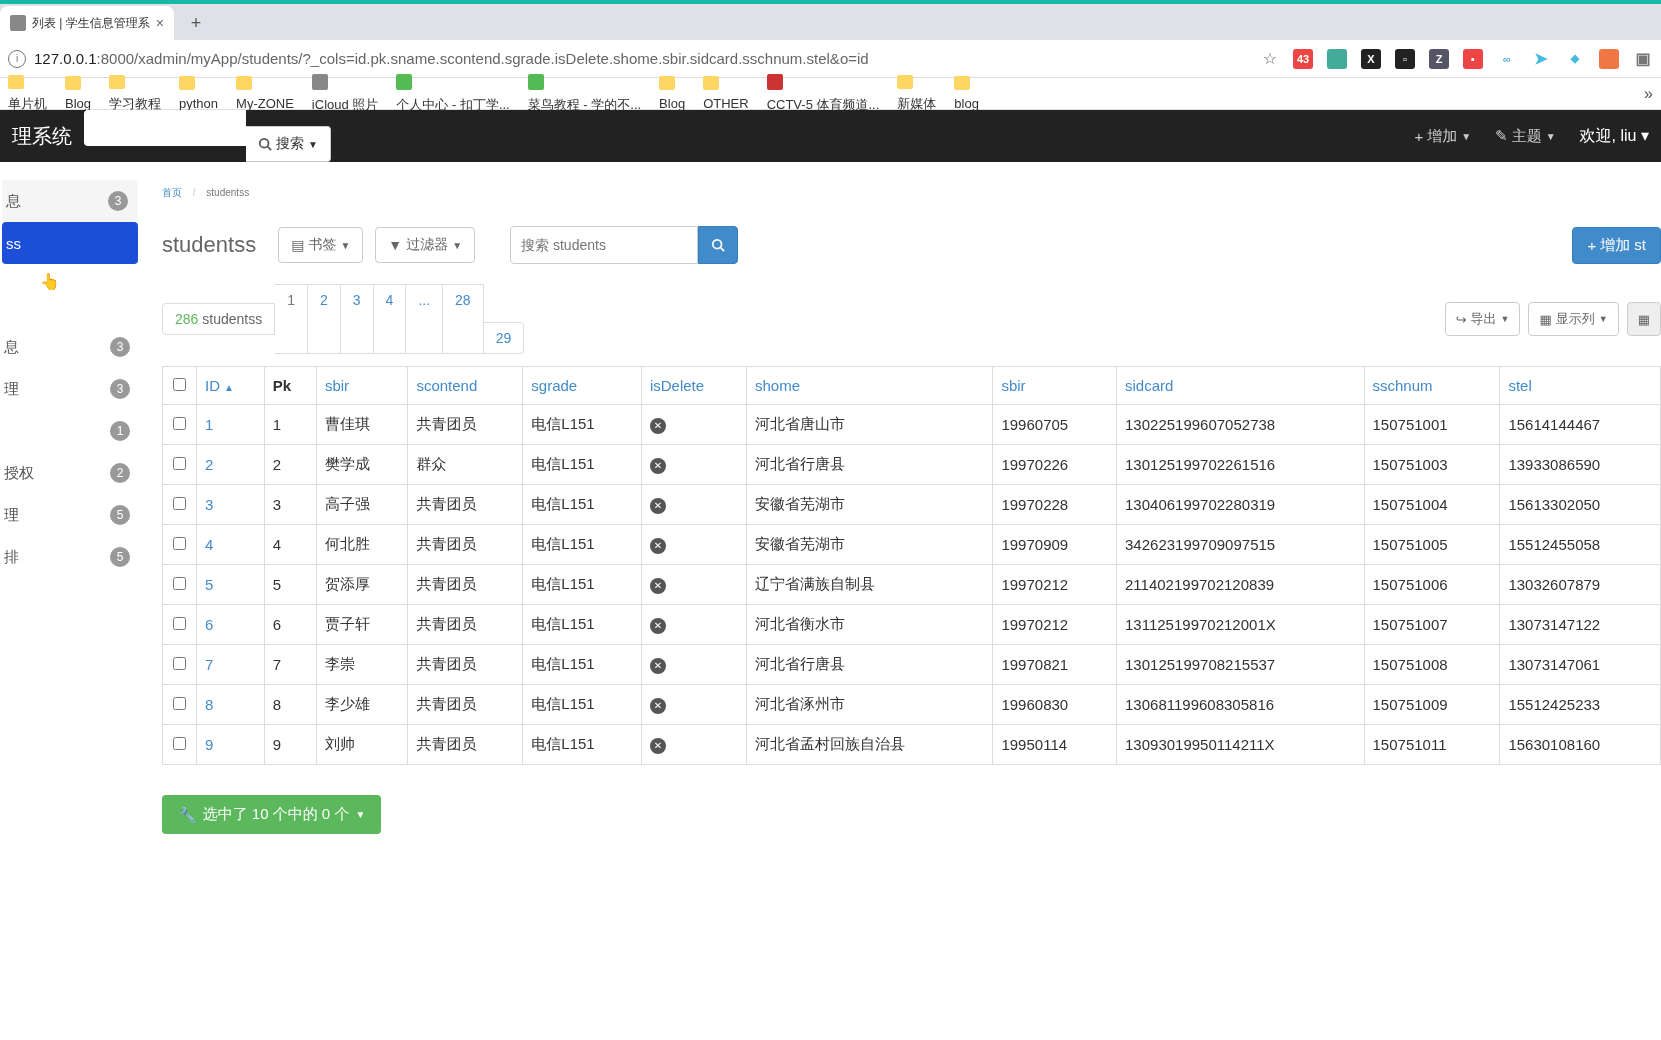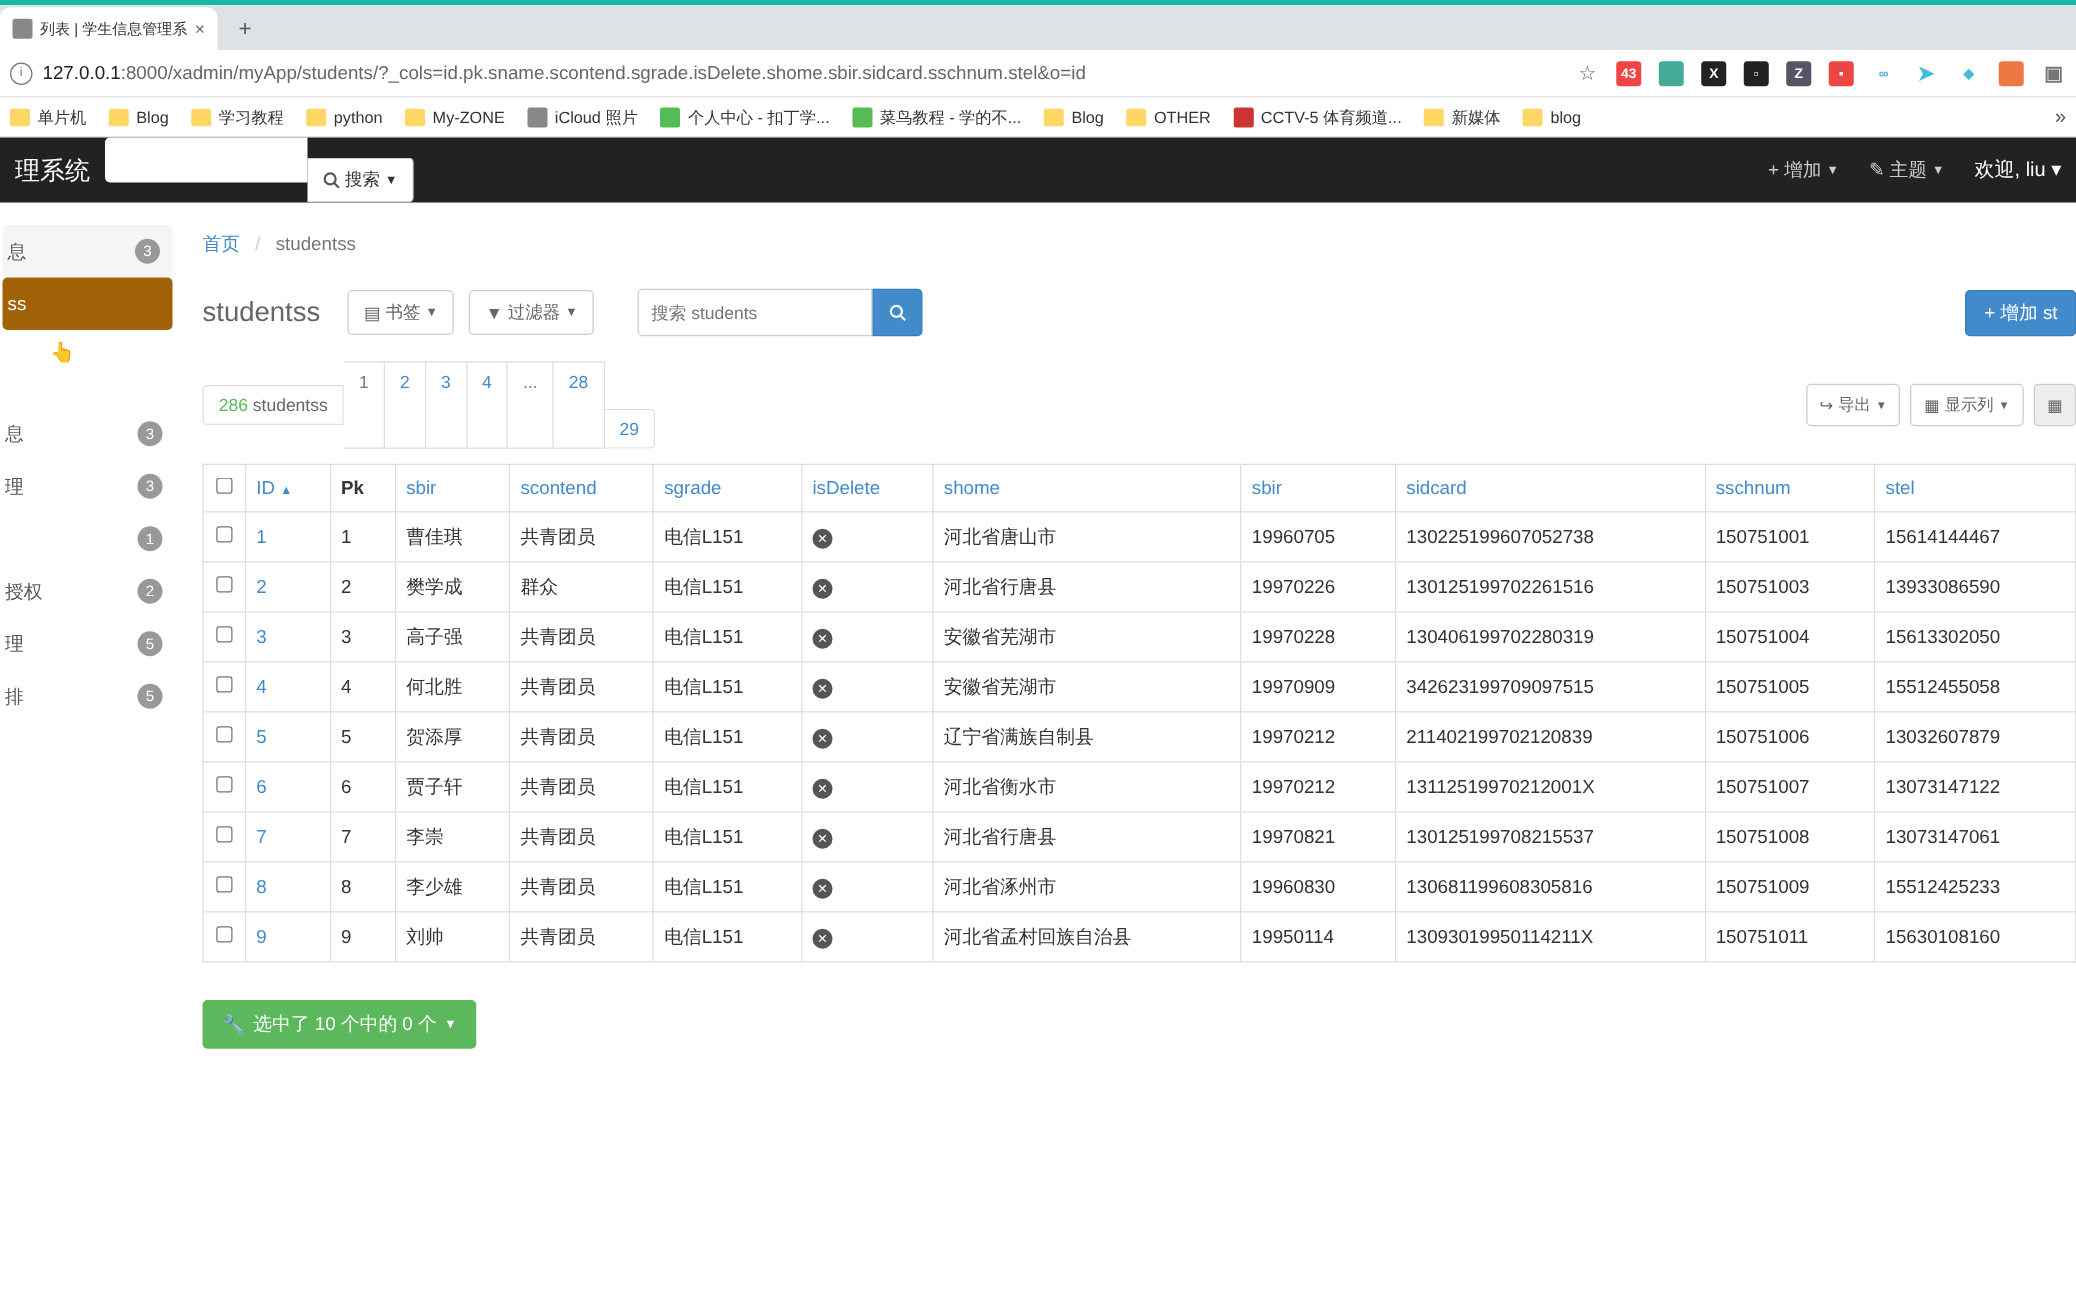--- a/index.html
+++ b/index.html
@@ -15,45 +15,45 @@
 
 .address-bar { height: 38px; display: flex; align-items: center; padding: 0 8px; gap: 8px; border-bottom: 1px solid #ddd; }
 .site-info-icon { width: 18px; height: 18px; border: 1.5px solid #777; border-radius: 50%; display: flex; align-items: center; justify-content: center; font-size: 10px; color: #777; }
 .url-text { flex: 1; font-size: 15px; color: #666; }
 .url-text .host { color: #222; }
 .addr-right { display: flex; align-items: center; gap: 14px; }
 .addr-icon { width: 18px; height: 18px; display: flex; align-items: center; justify-content: center; color: #666; font-size: 16px; }
 .ext-icon { width: 20px; height: 20px; border-radius: 3px; display: flex; align-items: center; justify-content: center; font-size: 11px; color: #fff; font-weight: bold; }
 
 .bookmarks-bar { height: 32px; display: flex; align-items: center; padding: 0 8px; gap: 18px; border-bottom: 1px solid #ddd; font-size: 13px; }
-.bookmark { display: flex; align-items: center; gap: 6px; color: #333; cursor: pointer; }
+.bookmark { display: flex; align-items: flex-start; gap: 6px; color: #333; cursor: pointer; flex-direction: column; }
 .bm-folder { width: 16px; height: 14px; background: #fdd663; border-radius: 2px; }
 .bm-favicon { width: 16px; height: 16px; border-radius: 2px; }
 .bookmarks-bar .more { margin-left: auto; font-size: 16px; color: #555; }
 
 .app-top-bar { height: 52px; background: #222; display: flex; align-items: center; padding: 0 12px; color: #fff; gap: 12px; }
 .app-title { font-size: 20px; color: #fff; }
 .search-group { display: flex; }
 .search-input { height: 36px; width: 162px; border: none; padding: 0 10px; border-radius: 4px 0 0 4px; font-size: 14px; }
 .search-btn { height: 36px; background: #fff; color: #333; border: 1px solid #ccc; border-left: none; padding: 0 12px; border-radius: 0 4px 4px 0; display: flex; align-items: center; gap: 4px; cursor: pointer; font-size: 14px; margin-top: 16px; }
 .top-right { margin-left: auto; display: flex; align-items: center; gap: 24px; color: #ccc; font-size: 15px; }
 .top-right .item { display: flex; align-items: center; gap: 4px; cursor: pointer; }
 .welcome { color: #fff; font-size: 16px; }
 
 .main-layout { display: flex; }
 .sidebar { width: 140px; flex-shrink: 0; padding-top: 18px; }
 .sidebar-item { height: 42px; display: flex; align-items: center; padding: 0 10px 0 4px; font-size: 15px; color: #555; cursor: pointer; position: relative; }
 .sidebar-item.active-group { background: #f5f5f5; border-radius: 4px; margin: 0 2px; }
-.sidebar-item.selected { background: #a16207; color: #fff; border-radius: 4px; margin: 0 2px; }
+.sidebar-item.selected { background: #1d4ed8; color: #fff; border-radius: 4px; margin: 0 2px; }
 .sidebar-item .count-badge { margin-left: auto; background: #999; color: #fff; border-radius: 10px; min-width: 20px; height: 20px; display: flex; align-items: center; justify-content: center; font-size: 12px; padding: 0 6px; }
 .sidebar-divider { height: 20px; }
 .sidebar .cursor { position: absolute; right: 86px; top: 8px; font-size: 16px; }
 
 .content { flex: 1; padding: 12px 0 12px 22px; }
-.breadcrumb { padding: 12px 0; font-size: 15px; }
+.breadcrumb { padding: 12px 0; font-size: 10px; }
 .breadcrumb a { color: #428bca; text-decoration: none; }
 .breadcrumb .sep { color: #ccc; margin: 0 8px; }
 .breadcrumb .current { color: #777; }
 
 .toolbar { display: flex; align-items: center; gap: 12px; padding: 14px 0; }
 .page-heading { font-size: 22px; color: #666; margin-right: 10px; }
 .btn { border: 1px solid #ccc; background: #fff; color: #666; padding: 8px 12px; border-radius: 4px; display: inline-flex; align-items: center; gap: 4px; cursor: pointer; font-size: 14px; }
 .btn .caret { font-size: 10px; }
 .search-box { display: flex; margin-left: 23px; }
 .filter-input { height: 38px; width: 188px; border: 1px solid #ccc; border-radius: 4px 0 0 4px; padding: 0 10px; font-size: 14px; }

